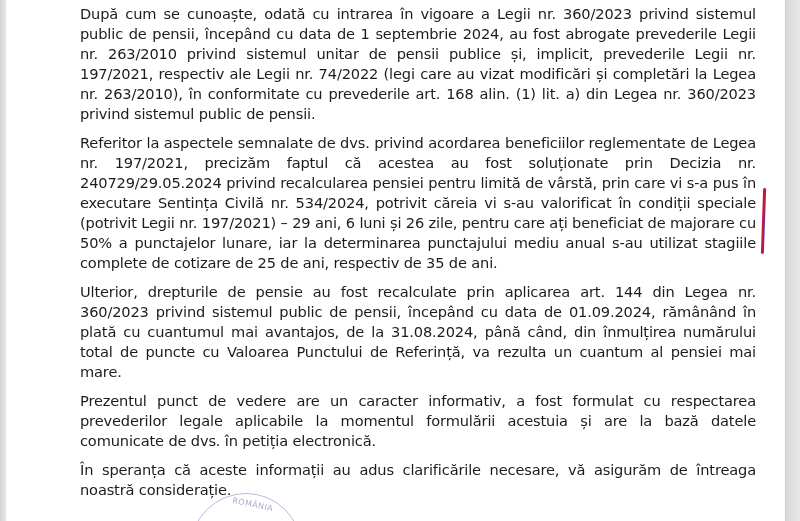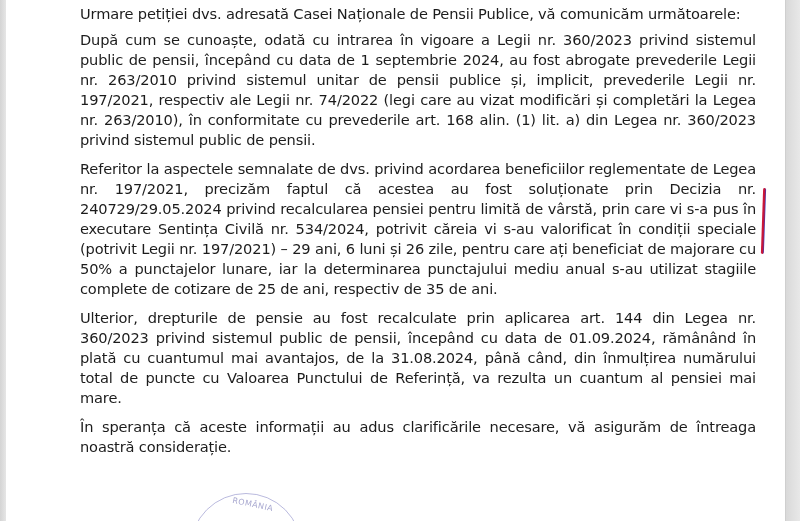--- a/index.html
+++ b/index.html
@@ -77,24 +77,24 @@
       transform: rotate(12deg);
     }
   </style>
 </head>
 <body>
 
 <div class="viewport">
   <div class="edge-left"></div>
 
   <div class="page">
-    <p class="para first">Urmare petiției dvs. adresată Casei Naționale de Pensii Publice, vă comunicăm următoarele:</p>
     <p class="para">După cum se cunoaște, odată cu intrarea în vigoare a Legii nr. 360/2023 privind sistemul public de pensii, începând cu data de 1 septembrie 2024, au fost abrogate prevederile Legii nr. 263/2010 privind sistemul unitar de pensii publice și, implicit, prevederile Legii nr. 197/2021, respectiv ale Legii nr. 74/2022 (legi care au vizat modificări și completări la Legea nr. 263/2010), în conformitate cu prevederile art. 168 alin. (1) lit. a) din Legea nr. 360/2023 privind sistemul public de pensii.</p>
     <p class="para">Referitor la aspectele  semnalate de dvs. privind acordarea beneficiilor reglementate de Legea nr. 197/2021, precizăm faptul că acestea au fost soluționate prin Decizia nr. 240729/29.05.2024 privind recalcularea pensiei pentru limită de vârstă, prin care vi s-a pus în executare Sentința Civilă nr. 534/2024, potrivit căreia vi s-au valorificat în condiții speciale (potrivit Legii nr. 197/2021) – 29 ani, 6 luni și 26 zile, pentru care ați beneficiat de majorare cu 50% a punctajelor lunare, iar la determinarea punctajului mediu anual s-au utilizat stagiile complete de cotizare de 25 de ani, respectiv de 35 de ani.</p>
     <p class="para">Ulterior, drepturile de pensie au fost recalculate prin aplicarea art. 144 din Legea nr. 360/2023 privind sistemul public de pensii, începând cu data de 01.09.2024, rămânând în plată cu cuantumul mai avantajos, de la 31.08.2024, până când, din înmulțirea numărului total de puncte cu Valoarea Punctului de Referință, va rezulta un cuantum al pensiei mai mare.</p>
+    <p class="para">Prezentul punct de vedere are un caracter informativ, a fost formulat cu respectarea prevederilor legale aplicabile la momentul formulării acestuia și are la bază datele comunicate de dvs. în petiția electronică.</p>
     <p class="para">În speranța că aceste informații au adus clarificările necesare, vă asigurăm de întreaga noastră considerație.</p>
 
   </div>
 
   <div class="mark"></div>
 
   <div class="stamp"></div>
   <div class="stamp-text">ROMÂNIA</div>
 
   <div class="edge-right"></div>

